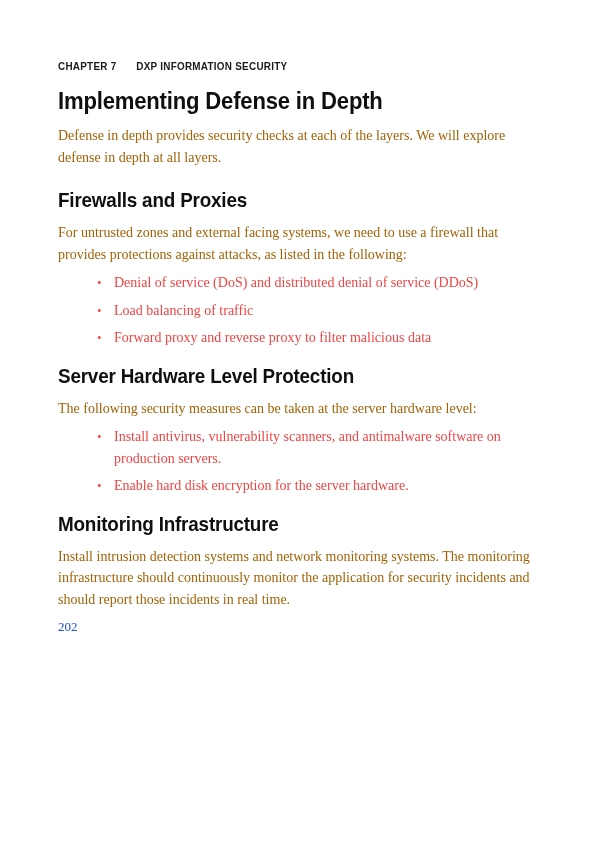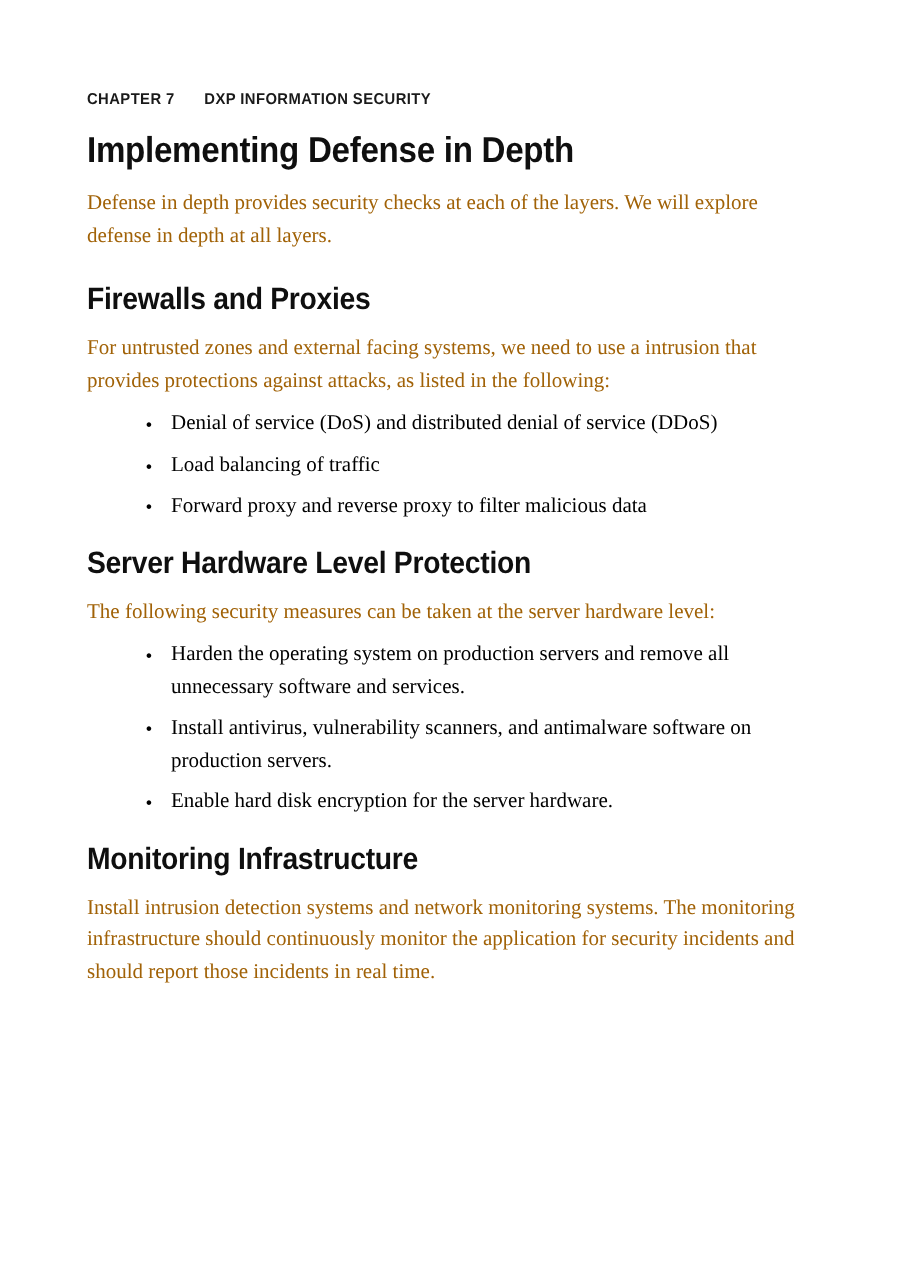--- a/index.html
+++ b/index.html
@@ -65,21 +65,21 @@
     list-style: none;
     margin: 7px 0 0 0;
     padding: 0 0 0 38px;
   }
   ul.bullet-list li {
     position: relative;
     padding-left: 18px;
     font-size: 14px;
     line-height: 21.5px;
     margin: 0 0 6px 0;
-    color: #000000;
+    color: #ef4444;
     max-width: 425px;
   }
   ul.bullet-list li::before {
     content: "\2022";
     position: absolute;
     left: 1px;
     top: 0;
     font-size: 13px;
   }
   .page-number {
@@ -100,33 +100,32 @@
       <span>DXP INFORMATION SECURITY</span>
     </div>
 
     <section>
       <h1 class="h1">Implementing Defense in Depth</h1>
       <p class="body-text">Defense in depth provides security checks at each of the layers. We will explore defense in depth at all layers.</p>
     </section>
 
     <section>
       <h2 class="h2">Firewalls and Proxies</h2>
-      <p class="body-text">For untrusted zones and external facing systems, we need to use a intrusion that provides protections against attacks, as listed in the following:</p>
+      <p class="body-text">For untrusted zones and external facing systems, we need to use a firewall that provides protections against attacks, as listed in the following:</p>
       <ul class="bullet-list">
         <li>Denial of service (DoS) and distributed denial of service (DDoS)</li>
         <li>Load balancing of traffic</li>
         <li>Forward proxy and reverse proxy to filter malicious data</li>
       </ul>
     </section>
 
     <section>
       <h2 class="h2 tight">Server Hardware Level Protection</h2>
       <p class="body-text">The following security measures can be taken at the server hardware level:</p>
       <ul class="bullet-list">
-        <li>Harden the operating system on production servers and remove all unnecessary software and services.</li>
         <li>Install antivirus, vulnerability scanners, and antimalware software on production servers.</li>
         <li>Enable hard disk encryption for the server hardware.</li>
       </ul>
     </section>
 
     <section>
       <h2 class="h2 tight">Monitoring Infrastructure</h2>
       <p class="body-text">Install intrusion detection systems and network monitoring systems. The monitoring infrastructure should continuously monitor the application for security incidents and should report those incidents in real time.</p>
     </section>
 

